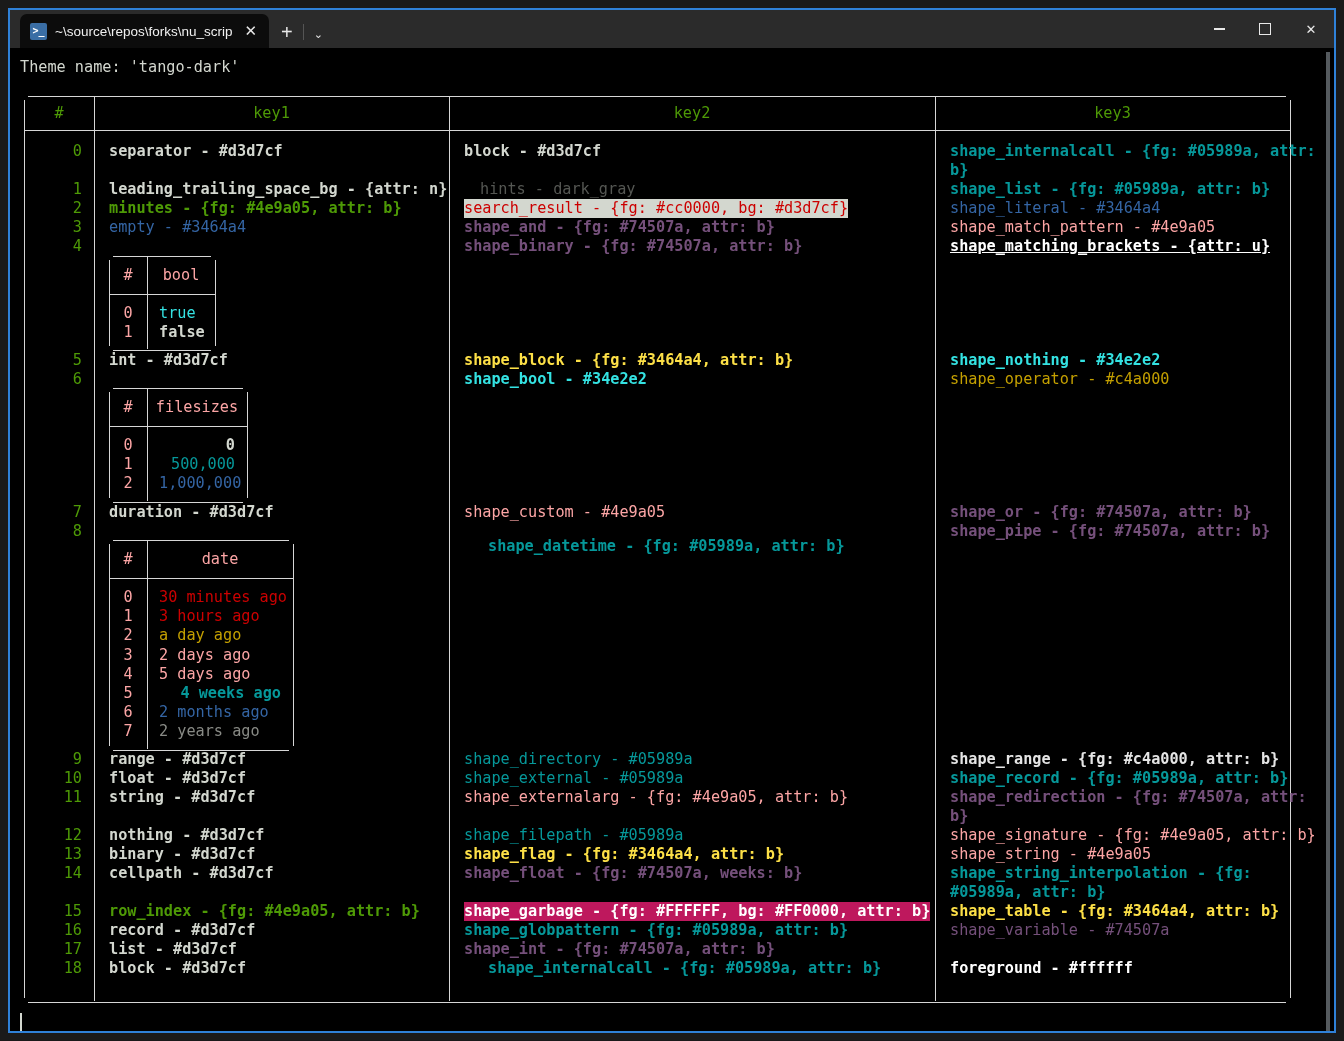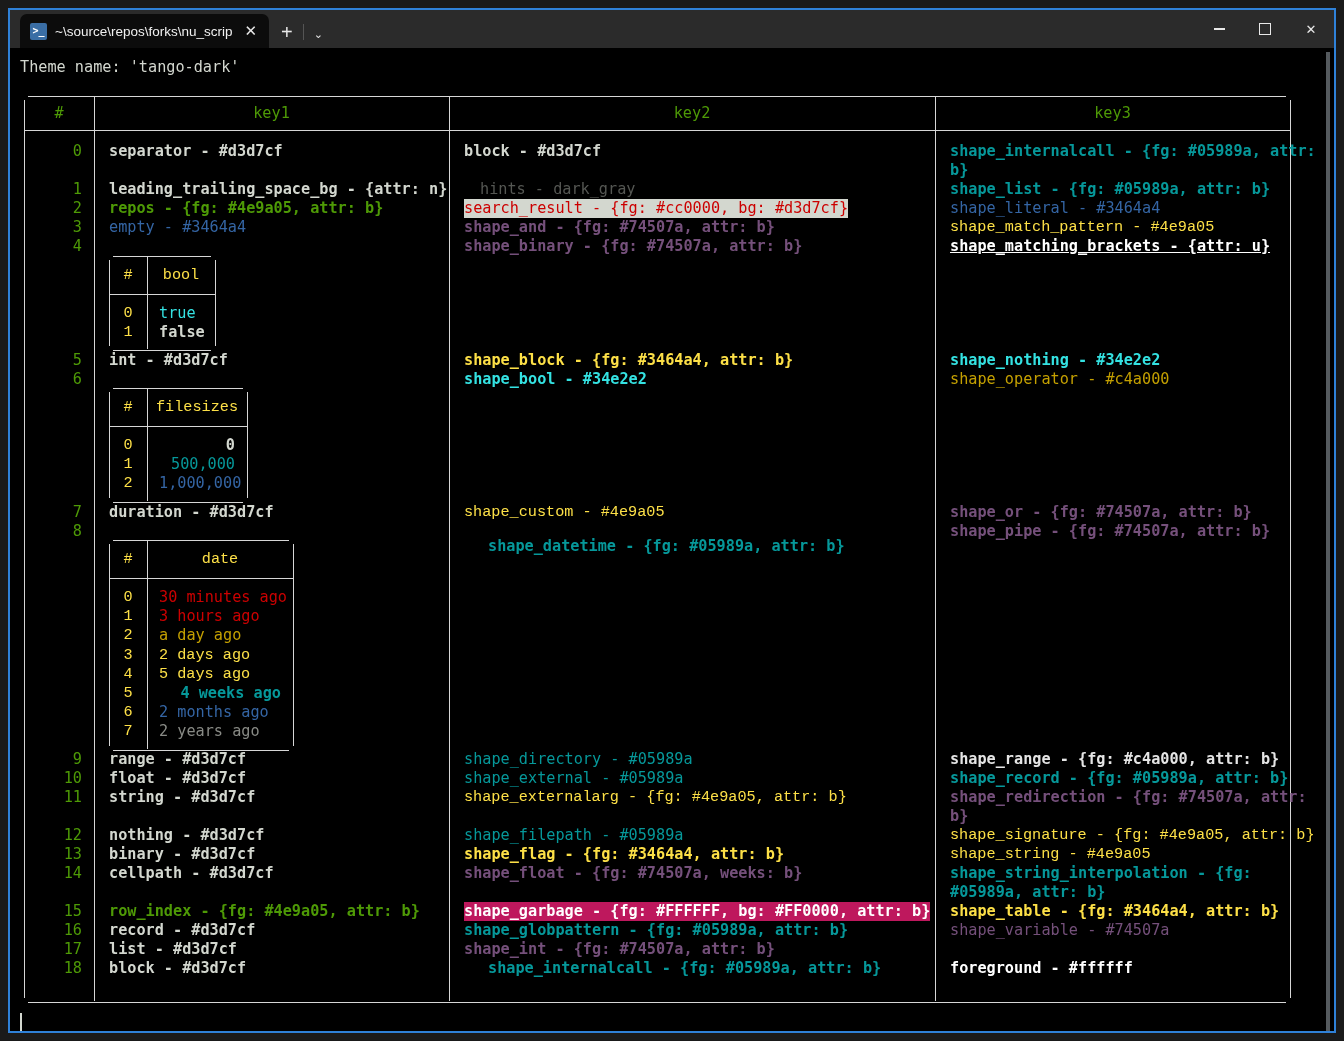--- a/index.html
+++ b/index.html
@@ -66,21 +66,21 @@
   .vline{position:absolute;width:1px;background:#d6d6d6;}
 
   .cell{position:absolute;white-space:pre;}
   .hdr{color:#4e9a06;text-align:center;position:absolute;}
   .idx{color:#4e9a06;text-align:right;position:absolute;width:28px;}
 
   
   .c-white{color:#d3d7cf;font-weight:bold;}
   .c-fff{color:#ffffff;font-weight:bold;}
   .c-green{color:#4e9a06;font-weight:bold;}
-  .c-greenp{color:#fde047;font-family:Liberation Mono, monospace;}
+  .c-greenp{color:#fca5a5;}
   .c-blue{color:#3465a4;}
   .c-blueb{color:#fde047;font-weight:bold;}
   .c-cyan{color:#06989a;}
   .c-cyanb{color:#06989a;font-weight:bold;}
   .c-cyanl{color:#34e2e2;}
   .c-cyanlb{color:#34e2e2;font-weight:bold;}
   .c-purp{color:#75507b;}
   .c-purpb{color:#75507b;font-weight:bold;}
   .c-yellow{color:#c4a000;}
   .c-yellowb{color:#e5e5e5;font-weight:bold;}
@@ -159,21 +159,21 @@
         <div class="idx" style="left: 30px; top: 692px;">11</div>
         <div class="idx" style="left: 30px; top: 730px;">12</div>
         <div class="idx" style="left: 30px; top: 749px;">13</div>
         <div class="idx" style="left: 30px; top: 768px;">14</div>
         <div class="idx" style="left: 30px; top: 806px;">15</div>
         <div class="idx" style="left: 30px; top: 825px;">16</div>
         <div class="idx" style="left: 30px; top: 844px;">17</div>
         <div class="idx" style="left: 30px; top: 863px;">18</div>
         <div class="cell c-white" style="left: 85px; top: 46px;">separator - #d3d7cf</div>
         <div class="cell c-white" style="left: 85px; top: 84px;">leading_trailing_space_bg - {attr: n}</div>
-        <div class="cell c-green" style="left: 85px; top: 103px;">repos - {fg: #4e9a05, attr: b}</div>
+        <div class="cell c-green" style="left: 85px; top: 103px;">minutes - {fg: #4e9a05, attr: b}</div>
         <div class="cell c-blue" style="left: 85px; top: 122px;">empty - #3464a4</div>
         <div class="cell c-white" style="left: 85px; top: 255px;">int - #d3d7cf</div>
         <div class="cell c-white" style="left: 85px; top: 407px;">duration - #d3d7cf</div>
         <div class="cell c-white" style="left: 85px; top: 654px;">range - #d3d7cf</div>
         <div class="cell c-white" style="left: 85px; top: 673px;">float - #d3d7cf</div>
         <div class="cell c-white" style="left: 85px; top: 692px;">string - #d3d7cf</div>
         <div class="cell c-white" style="left: 85px; top: 730px;">nothing - #d3d7cf</div>
         <div class="cell c-white" style="left: 85px; top: 749px;">binary - #d3d7cf</div>
         <div class="cell c-white" style="left: 85px; top: 768px;">cellpath - #d3d7cf</div>
         <div class="cell c-green" style="left: 85px; top: 806px;">row_index - {fg: #4e9a05, attr: b}</div>

